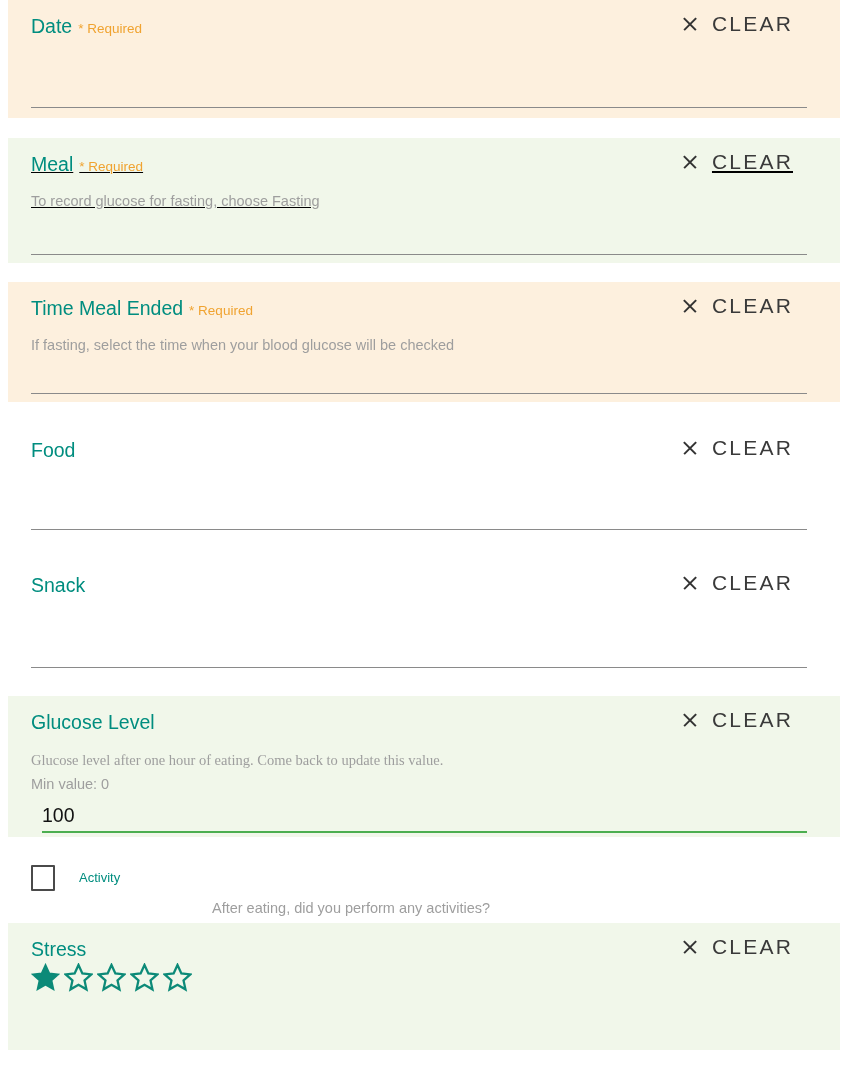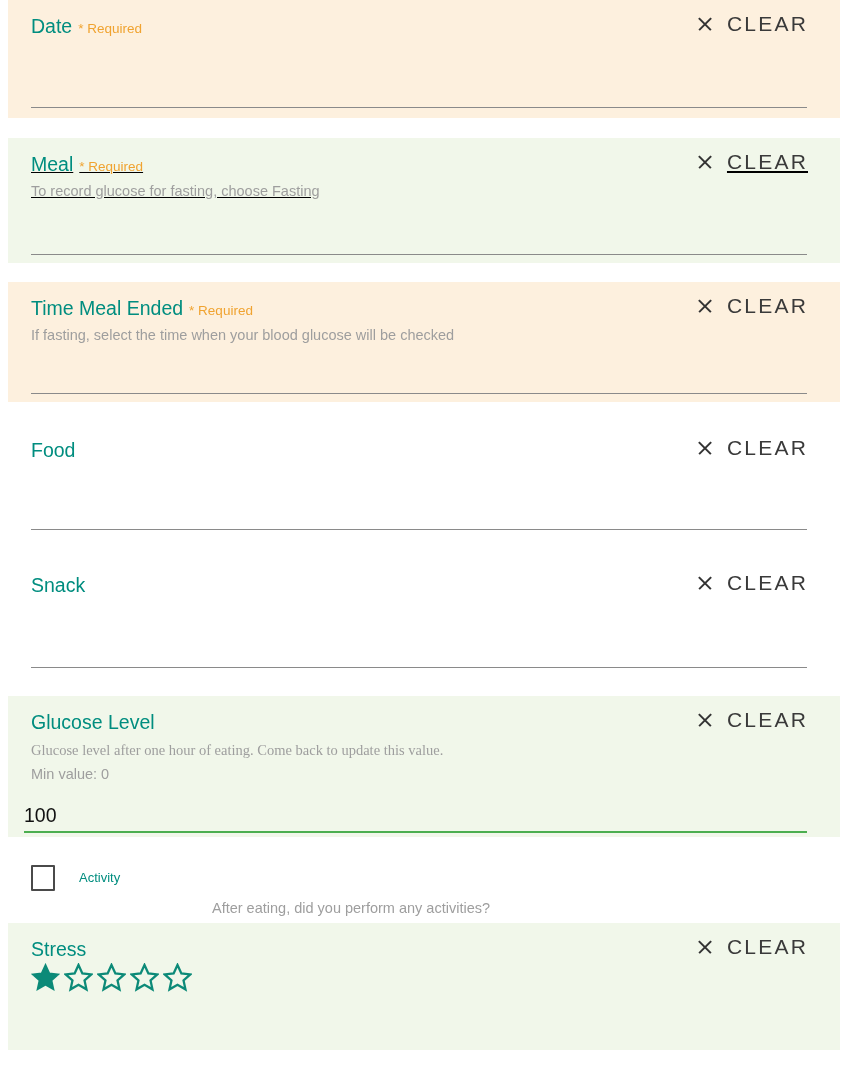--- a/index.html
+++ b/index.html
@@ -17,21 +17,21 @@
   }
 
   .form {
     width: 858px;
     position: relative;
   }
 
   
   .field {
     position: relative;
-    padding: 14px 18px 0 23px;
+    padding: 14px 33px 0 23px;
     margin: 0 18px 0 8px;
   }
   .field.bg-orange { background: #fdf0de; }
   .field.bg-green  { background: #f1f7ea; }
   .field.bg-white  { background: #ffffff; }
 
   .field-head {
     display: flex;
     align-items: flex-start;
     justify-content: space-between;
@@ -92,21 +92,21 @@
     font-size: 21px;
     letter-spacing: 2.2px;
     line-height: 16px;
     font-family: "Liberation Sans", sans-serif;
   }
 
   .hint {
     color: #9e9e9e;
     font-size: 14.5px;
     line-height: 22px;
-    margin-top: 4px;
+    margin-top: 14px;
     max-width: 640px;
   }
 
   
   .input-area {
     position: relative;
   }
   .underline {
     height: 1px;
     background: #8a8a8a;
@@ -276,21 +276,21 @@
         <span class="field-label">Glucose Level</span>
         <span class="required-tag"></span>
       </div>
       <button class="clear-btn">
         <span class="clear-x"></span>
         <span class="clear-text">CLEAR</span>
       </button>
     </div>
     <div class="hint" style="line-height:24px;font-family:Liberation Serif, serif;">Glucose level after one hour of eating. Come back to update this value.</div>
     <div class="hint" style="line-height:24px;margin-top:0;">Min value: 0</div>
-    <div class="input-area" style="position:absolute;left:16px;right:33px;bottom:4px;">
+    <div class="input-area" style="position:absolute;left:34px;right:33px;bottom:4px;">
       <div class="value-text" style="height:28px;">100</div>
       <div class="underline green"></div>
     </div>
   </div>
 
   <div class="spacer-white" style="height:12px;"></div>
 
   <div class="field bg-white" style="height:68px;padding-left:23px;">
     <div class="checkbox-row">
       <span class="checkbox-box"></span>

